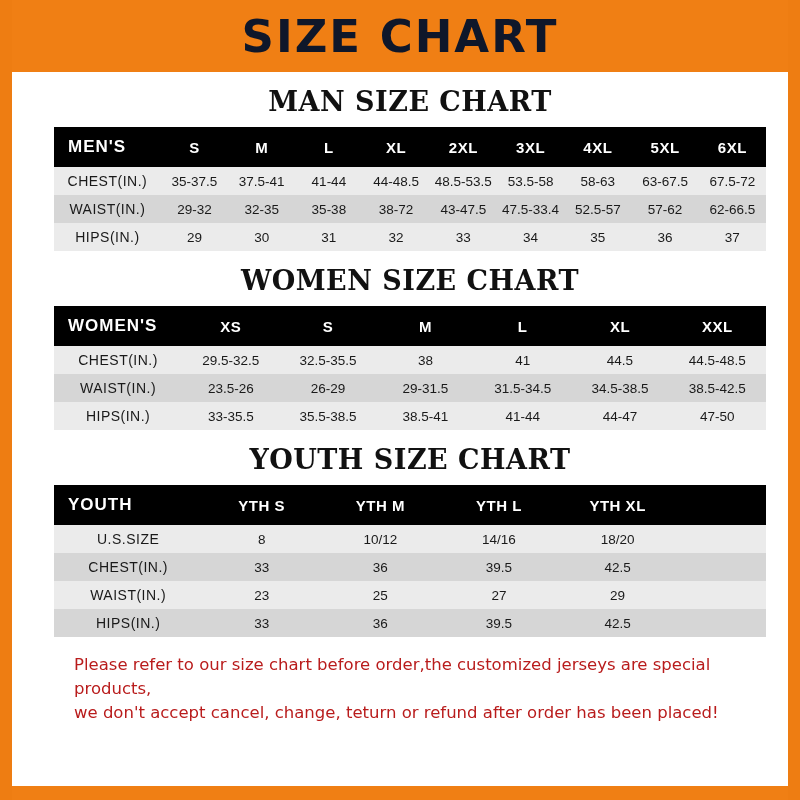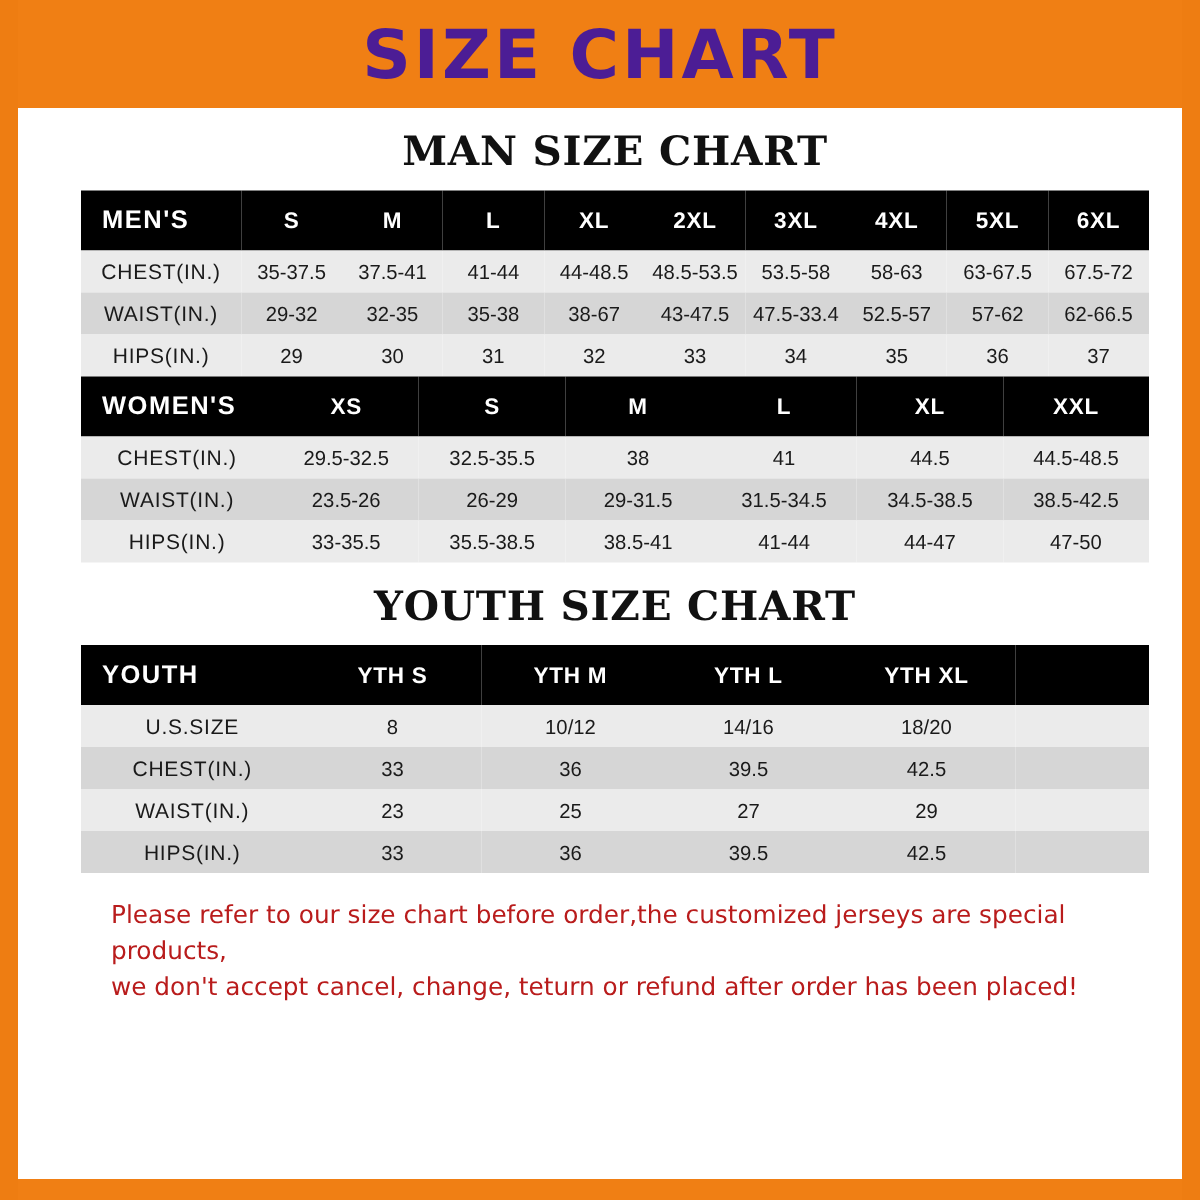--- a/index.html
+++ b/index.html
@@ -27,21 +27,21 @@
     margin-left: -12px;
     padding-left: 12px;
     padding-right: 12px;
     width: 800px;
   }
   .header-title {
     font-family: "DejaVu Sans", sans-serif;
     font-weight: bold;
     font-size: 45px;
     letter-spacing: 2px;
-    color: #4c1d95;
+    color: #0f172a;
     text-align: center;
     line-height: 1;
   }
   .content {
     padding: 0 22px;
     margin-left: 20px;
   }
   .section-title {
     text-align: center;
     font-family: "DejaVu Serif", serif;
@@ -157,21 +157,21 @@
           <td>53.5-58</td>
           <td>58-63</td>
           <td>63-67.5</td>
           <td>67.5-72</td>
         </tr>
         <tr class="dark">
           <td>WAIST(IN.)</td>
           <td>29-32</td>
           <td>32-35</td>
           <td>35-38</td>
-          <td>38-67</td>
+          <td>38-72</td>
           <td>43-47.5</td>
           <td>47.5-33.4</td>
           <td>52.5-57</td>
           <td>57-62</td>
           <td>62-66.5</td>
         </tr>
         <tr class="light">
           <td>HIPS(IN.)</td>
           <td>29</td>
           <td>30</td>
@@ -179,20 +179,21 @@
           <td>32</td>
           <td>33</td>
           <td>34</td>
           <td>35</td>
           <td>36</td>
           <td>37</td>
         </tr>
       </tbody>
     </table>
 
+    <div class="section-title">WOMEN SIZE CHART</div>
     <table class="sizetable">
       <colgroup>
         <col class="wom-col-0">
         <col>
           <col>
           <col>
           <col>
           <col>
           <col>
       </colgroup>

